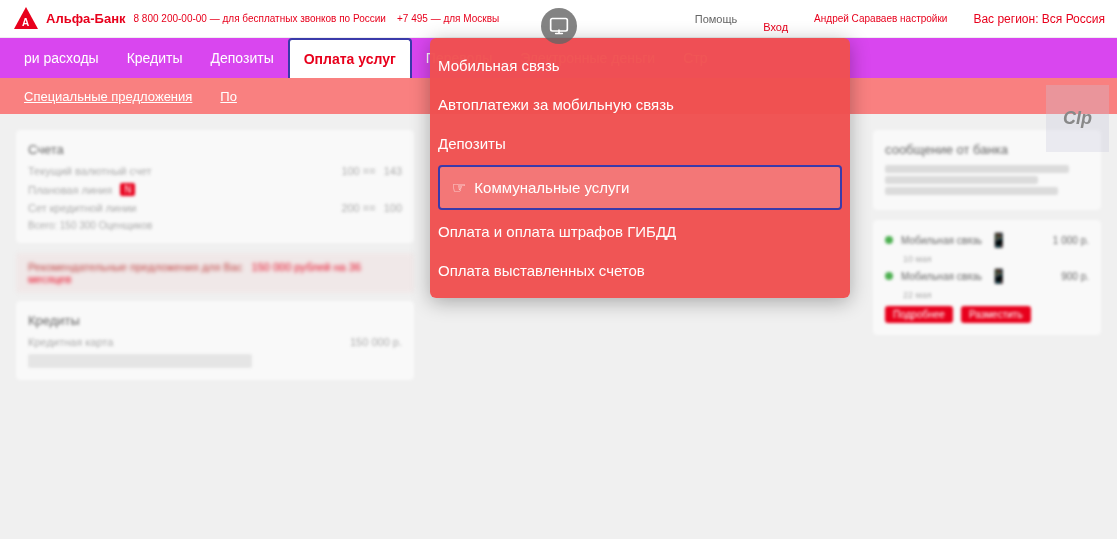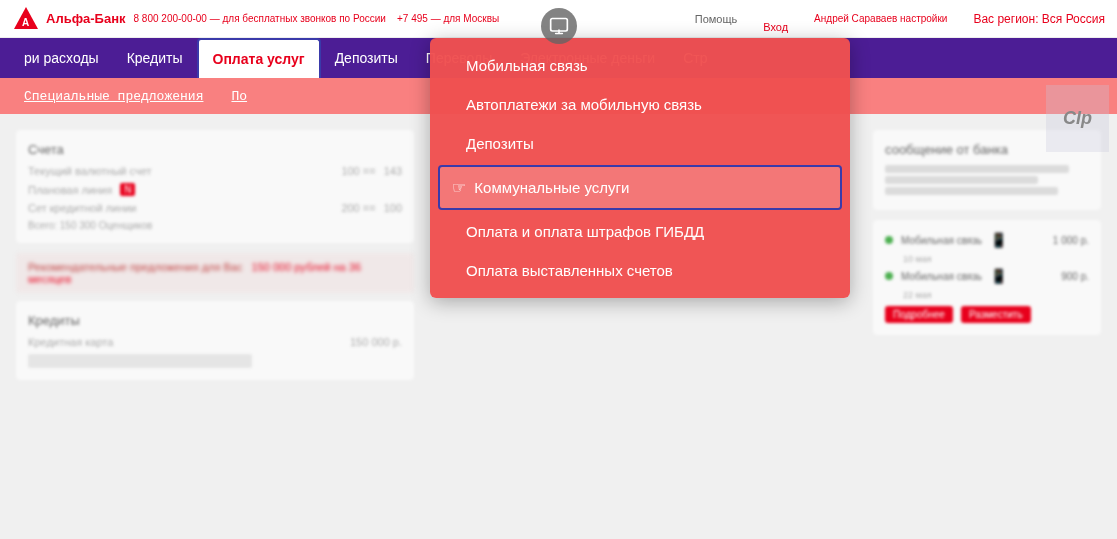--- a/index.html
+++ b/index.html
@@ -78,21 +78,21 @@
       display: flex;
       align-items: center;
       gap: 3px;
     }
 
     
     .nav-bar {
       position: absolute;
       top: 38px; left: 0; right: 0;
       height: 40px;
-      background: #4c1d95;
+      background: #d946ef;
       display: flex;
       align-items: center;
       padding: 0 10px;
       z-index: 2;
     }
 
     .nav-item {
       color: #fff;
       font-size: 14px;
       padding: 0 14px;
@@ -115,21 +115,20 @@
     
     .nav-bar-2 {
       position: absolute;
       top: 78px; left: 0; right: 0;
       height: 36px;
       background: #f98080;
       display: flex;
       align-items: center;
       padding: 0 10px;
       z-index: 2;
-      font-family: Liberation Mono, monospace;
     }
 
     .nav2-item {
       color: #fff;
       font-size: 13px;
       padding: 0 14px;
       cursor: pointer;
       text-decoration: underline;
       white-space: nowrap;
     }
@@ -156,21 +155,21 @@
       left: 430px;
       background: rgba(240, 80, 80, 0.97);
       border-radius: 6px;
       z-index: 10;
       min-width: 420px;
       padding: 8px 0;
       box-shadow: 0 4px 20px rgba(0,0,0,0.3);
     }
 
     .dropdown-item {
-      padding: 11px 36px;
+      padding: 11px 8px;
       color: #fff;
       font-size: 15px;
       cursor: pointer;
       white-space: nowrap;
     }
 
     .dropdown-item.highlighted {
       background: rgba(255,255,255,0.2);
       border-radius: 4px;
       margin: 2px 8px;
@@ -317,25 +316,25 @@
   </div>
 </div>
 
 <div class="nav-bar">
   <div class="nav-item">
     <span>ри расходы</span>
   </div>
   <div class="nav-item">
     <span>Кредиты</span>
   </div>
+  <div class="nav-item">
+    <span>Депозиты</span>
+  </div>
   <div class="nav-item active">
     <span>Оплата услуг</span>
-  </div>
-  <div class="nav-item">
-    <span>Депозиты</span>
   </div>
   <div class="nav-item">
     <span>Переводы</span>
   </div>
   <div class="nav-item">
     <span>Электронные деньги</span>
   </div>
   <div class="nav-item">
     <span>Стр</span>
   </div>

